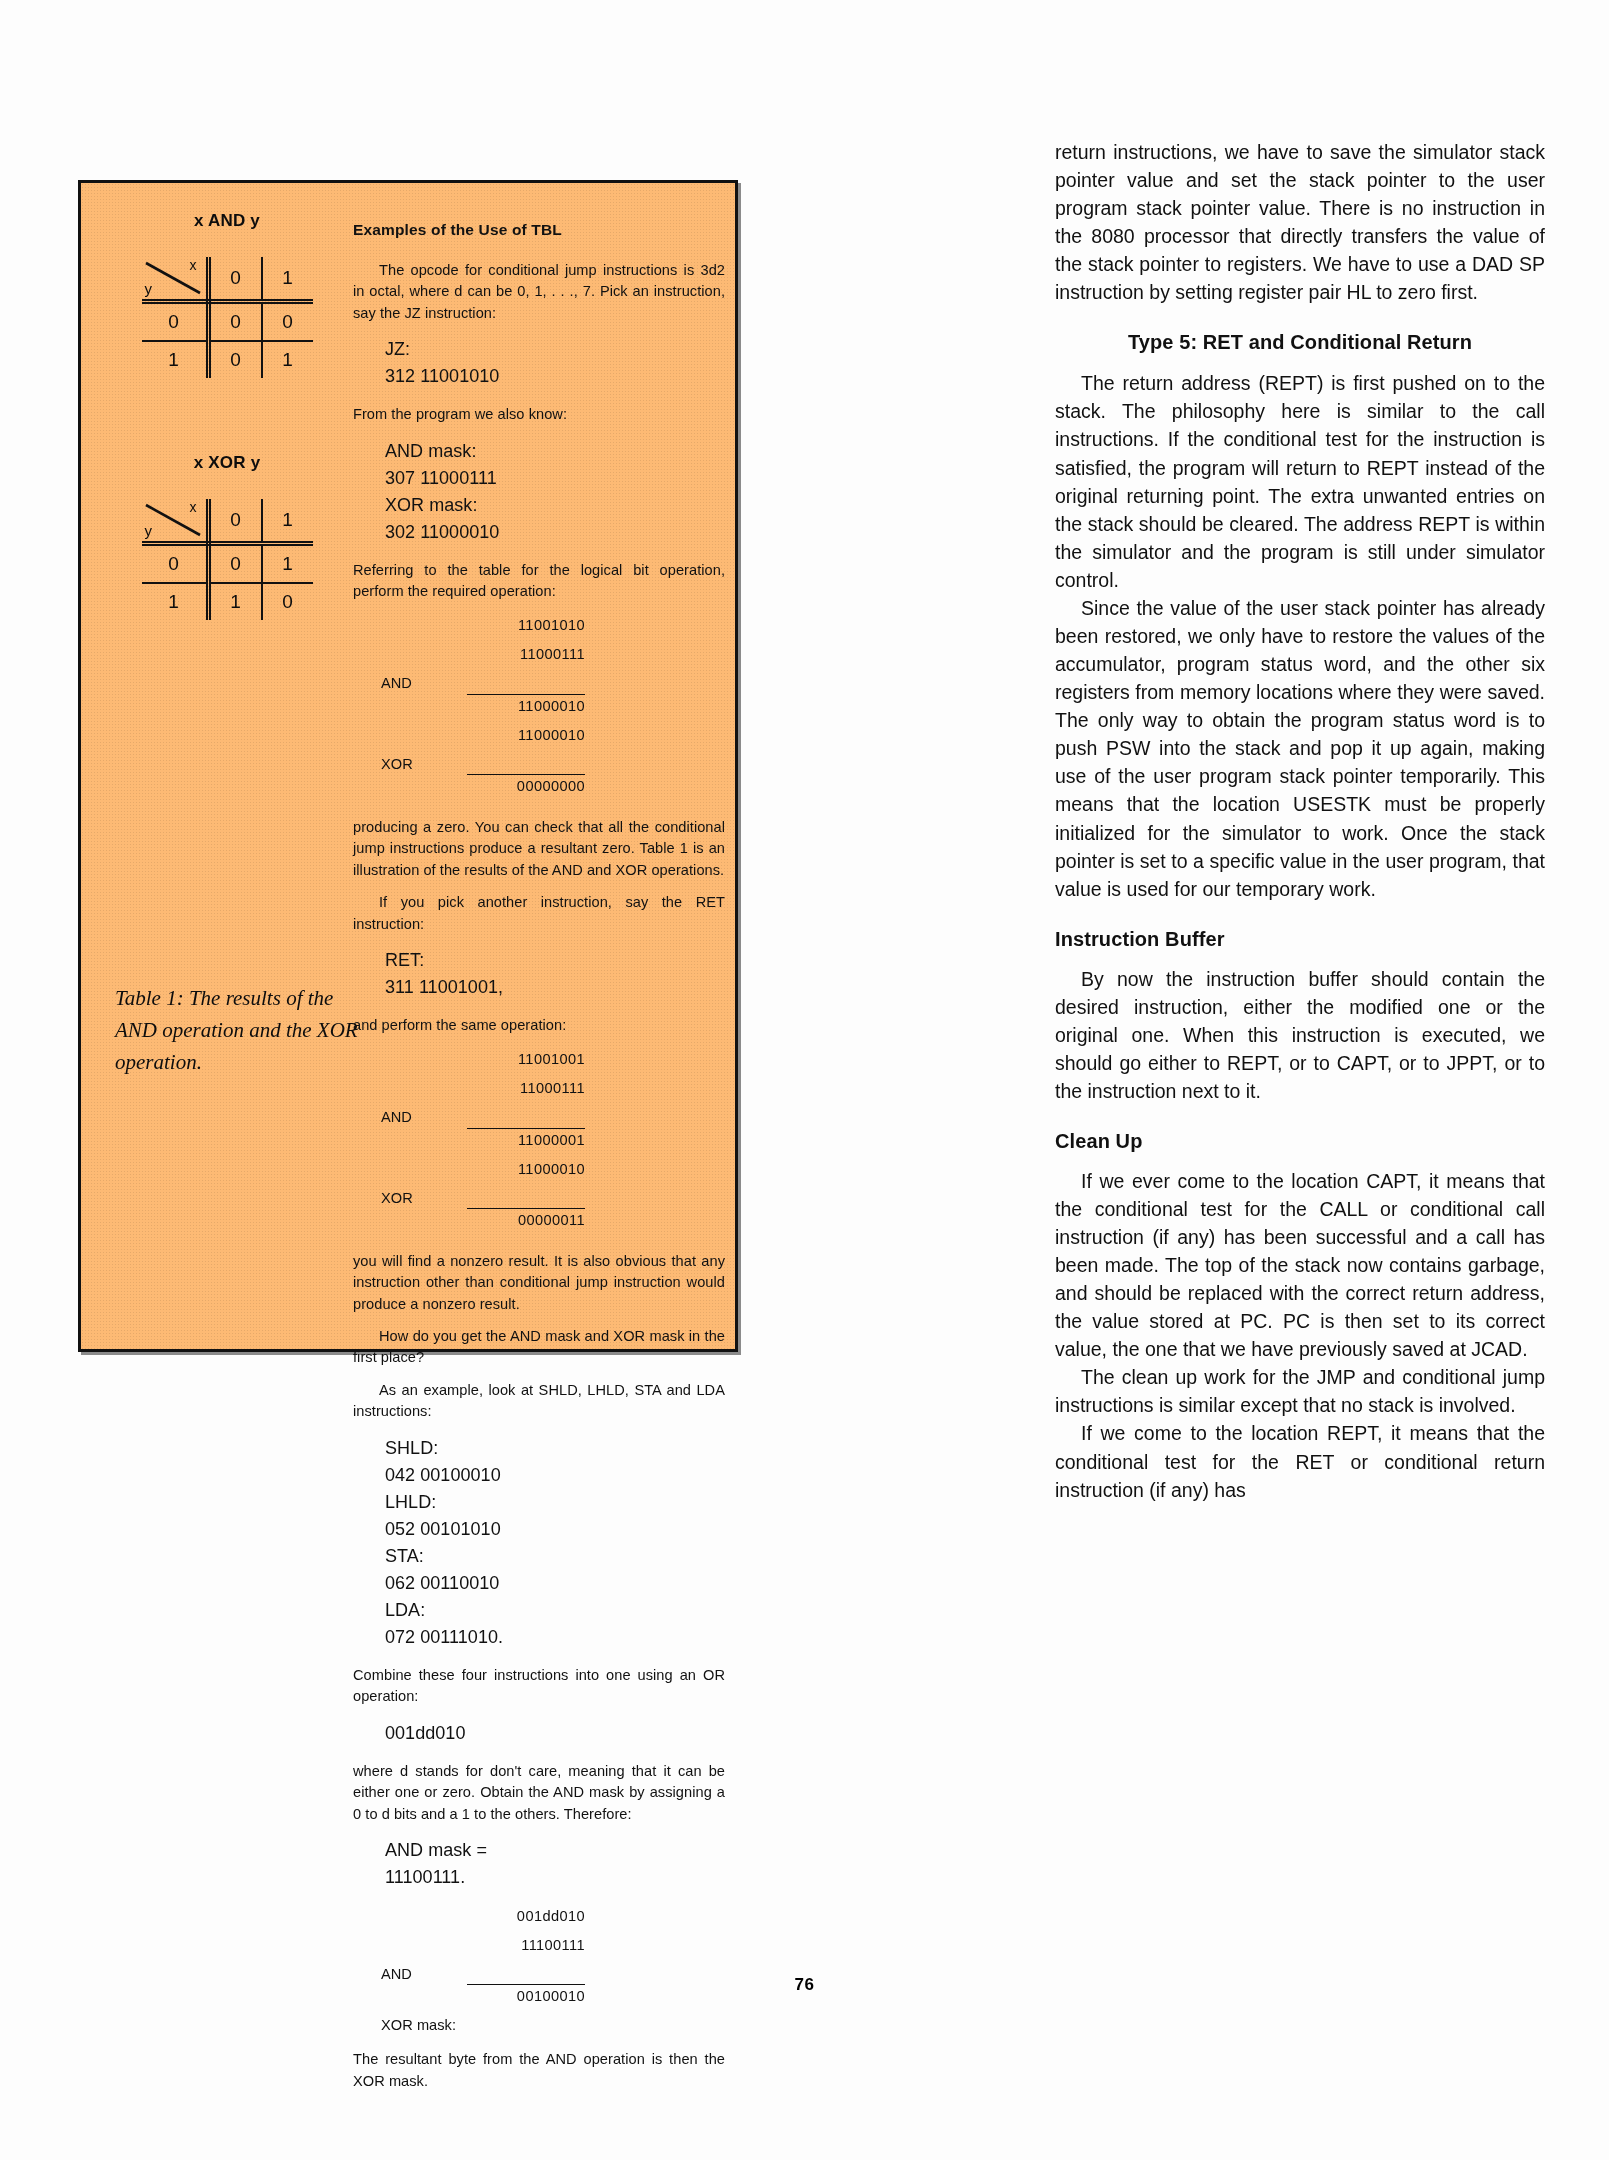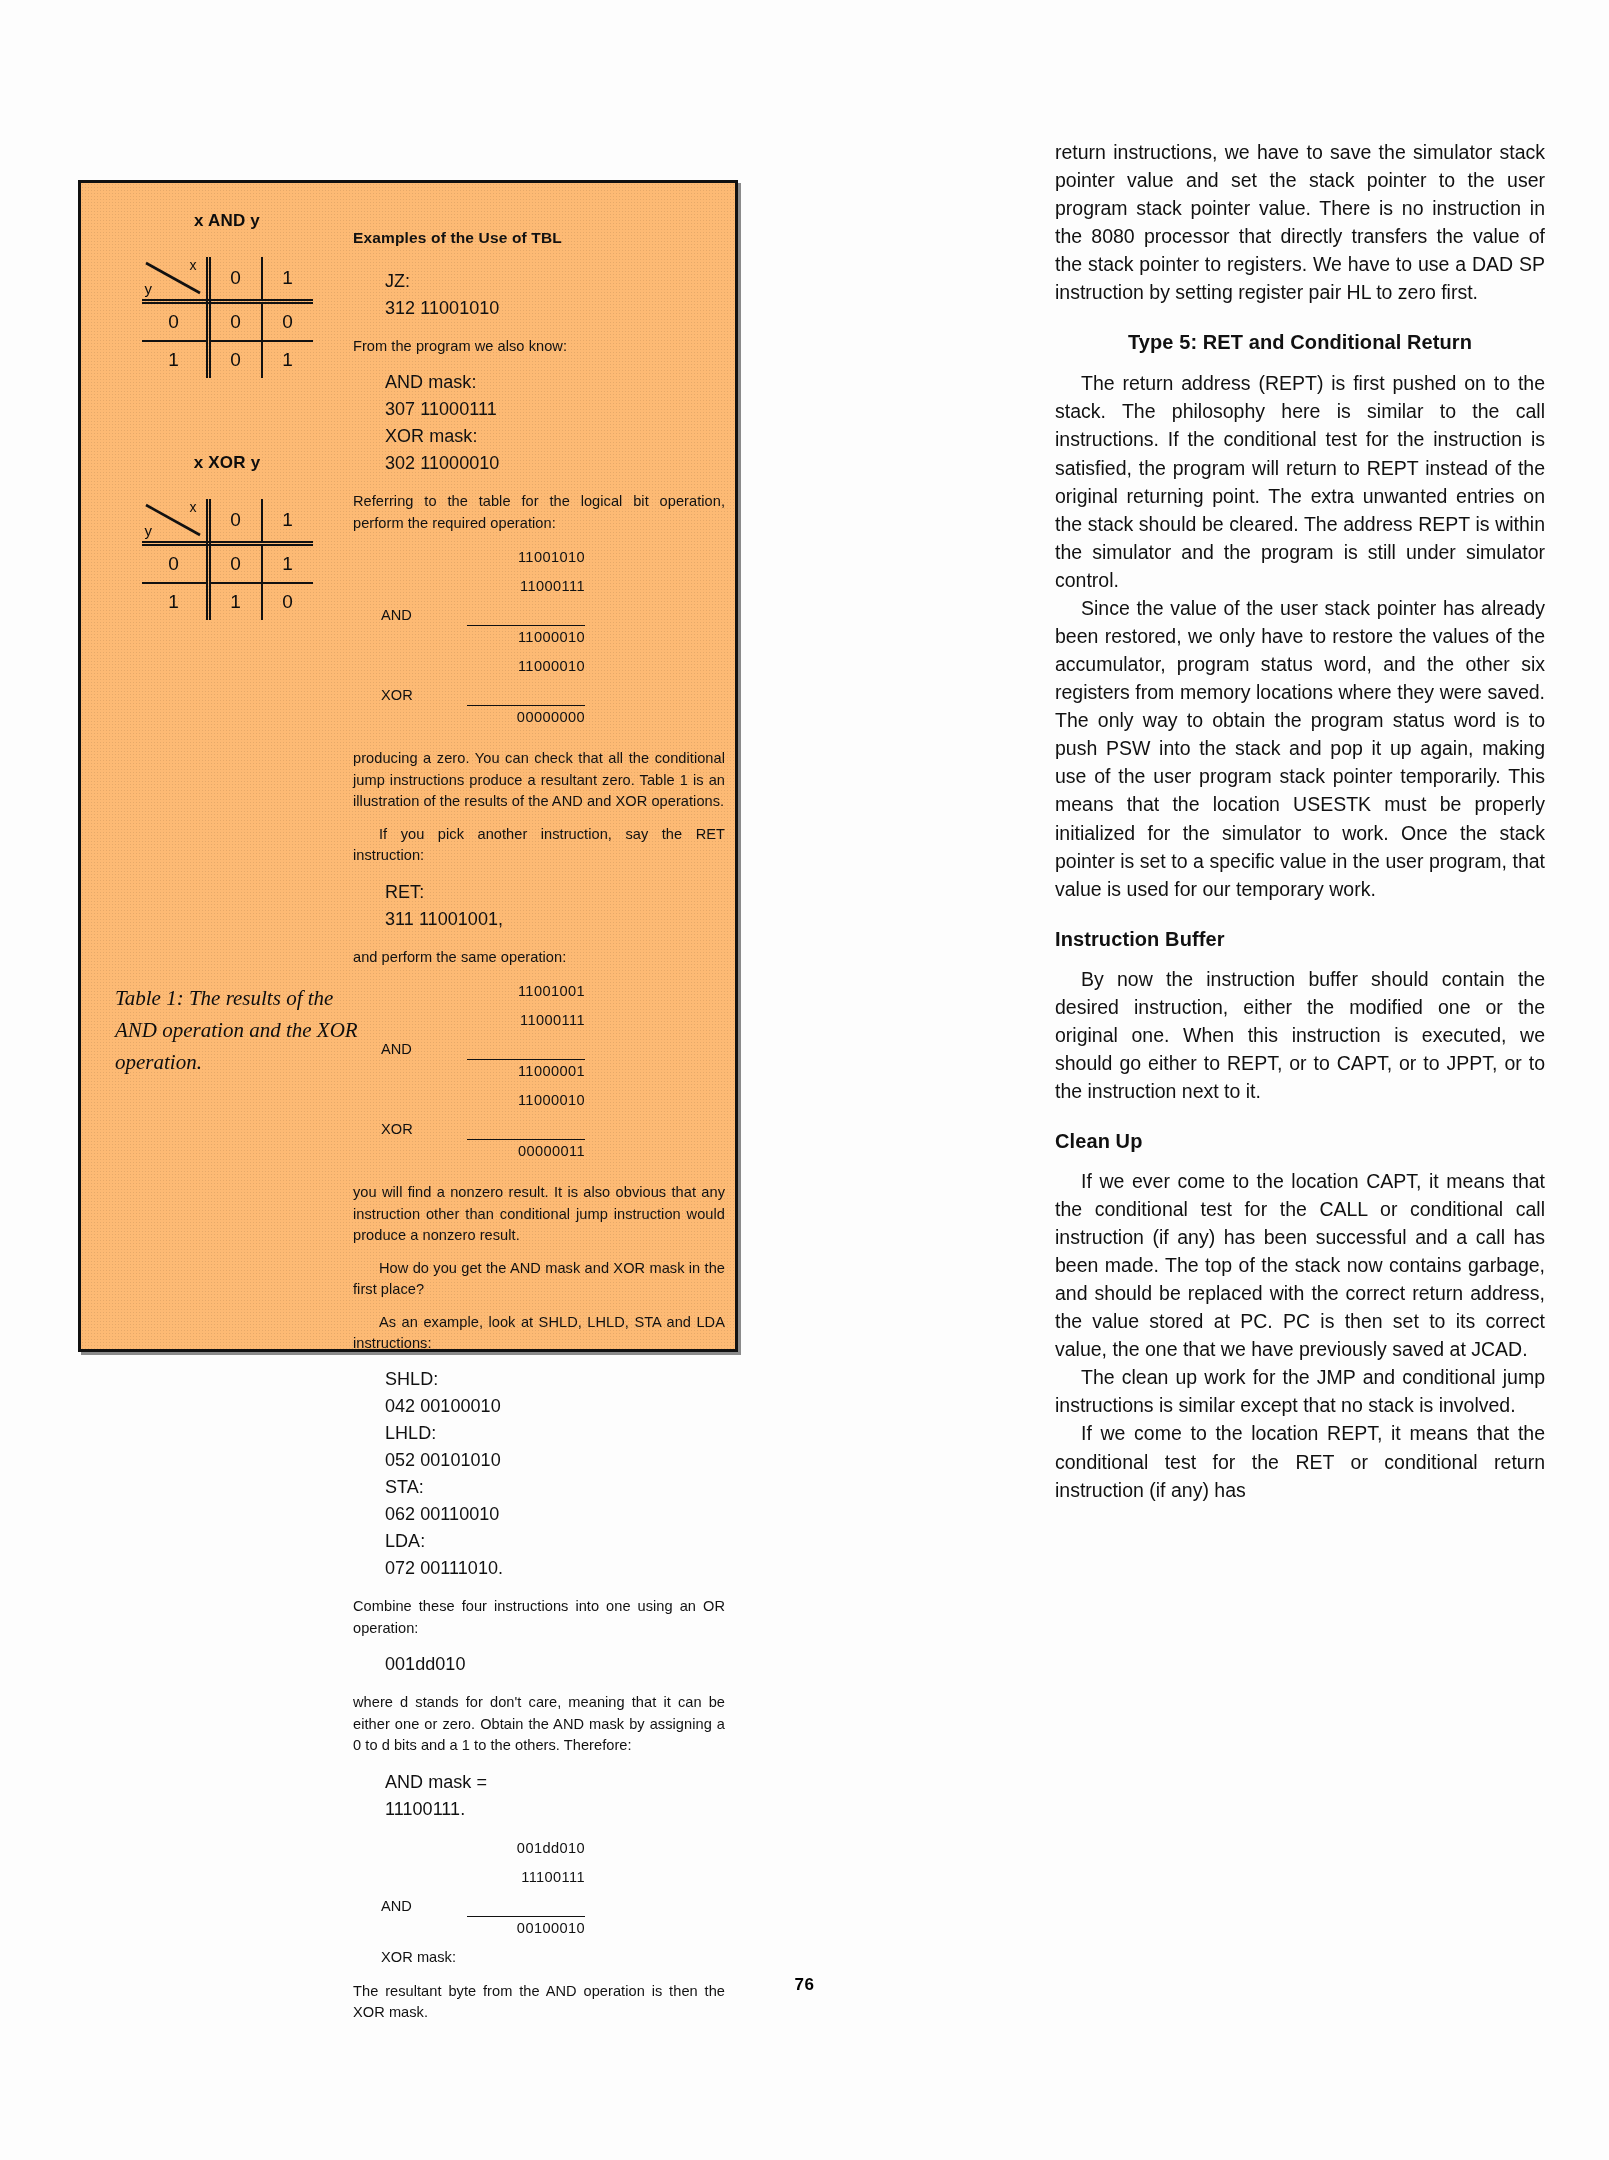--- a/index.html
+++ b/index.html
@@ -128,21 +128,21 @@
     top: 28px;
     width: 372px;
     font-size: 14.6px;
     line-height: 1.47;
     color: #111;
     letter-spacing: 0.05px;
   }
   .mid h3 {
     font-size: 15.5px;
     font-weight: 700;
-    margin: 16px 0 18px 0;
+    margin: 8px 0 18px 0;
     letter-spacing: 0.15px;
   }
   .mid p {
     margin: 0 0 11px 0;
     text-align: justify;
   }
   .mid p.ind { text-indent: 26px; }
 
   
   .listing { margin: 12px 0 14px 0; }
@@ -285,20 +285,21 @@
           </tr>
         </tbody>
           </table>
       </div>
 
       <div class="tbl-caption">Table 1: The results of the AND operation and the XOR operation.</div>
 
       <div class="mid">
         <h3>Examples of the Use of TBL</h3>
 
+        <p class="ind">The opcode for conditional jump instructions is 3d2 in octal, where d can be 0, 1, . . ., 7. Pick an instruction, say the JZ instruction:</p>
 
         <div class="listing">
           <div class="row">
             <span class="lbl">JZ:</span>
             <span class="val">312 11001010</span>
           </div>
         </div>
 
         <p>From the program we also know:</p>
 

